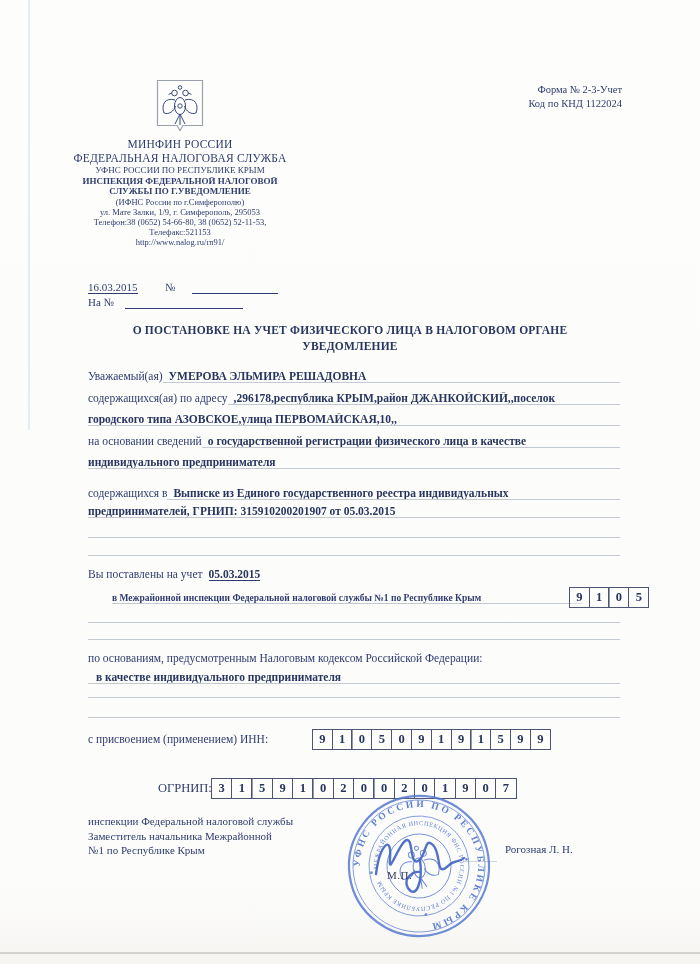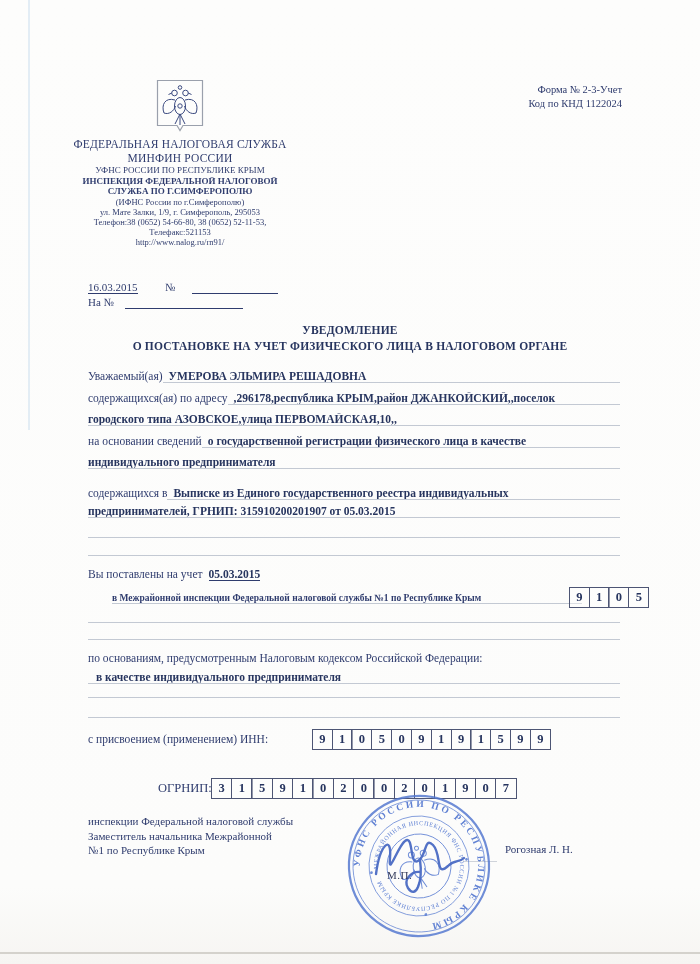--- a/index.html
+++ b/index.html
@@ -77,25 +77,25 @@
         <circle cx="24" cy="8.5" r="1.8"></circle>
         <path d="M19,21 C9,18 5,26 8,34 C13,36 18,32 19.5,27"></path>
         <path d="M29,21 C39,18 43,26 40,34 C35,36 30,32 28.5,27"></path>
         <path d="M24,35 L19,45 M24,35 L24,46 M24,35 L29,45"></path>
         <circle cx="24" cy="27" r="2.2"></circle>
       </g>
     </svg>
   </div>
 
   <div class="abs letterhead">
+    <div class="lh-lg">МИНФИН РОССИИ</div>
     <div class="lh-lg">ФЕДЕРАЛЬНАЯ НАЛОГОВАЯ СЛУЖБА</div>
-    <div class="lh-lg">МИНФИН РОССИИ</div>
     <div class="lh-md">УФНС РОССИИ ПО РЕСПУБЛИКЕ КРЫМ</div>
     <div class="lh-md b">ИНСПЕКЦИЯ ФЕДЕРАЛЬНОЙ НАЛОГОВОЙ</div>
-    <div class="lh-md b">СЛУЖБА ПО Г.СИМФЕРОПОЛЮ</div>
+    <div class="lh-md b">СЛУЖБЫ ПО Г.УВЕДОМЛЕНИЕ</div>
     <div class="lh-sm">(ИФНС России по г.Симферополю)</div>
     <div class="lh-sm">ул. Мате Залки, 1/9, г. Симферополь, 295053</div>
     <div class="lh-sm">Телефон:38 (0652) 54-66-80, 38 (0652) 52-11-53,</div>
     <div class="lh-sm">Телефакс:521153</div>
     <div class="lh-sm">http://www.nalog.ru/rn91/</div>
   </div>
 
   <div class="abs form-codes">
     <div>Форма № 2-3-Учет</div>
     <div>Код по КНД 1122024</div>
@@ -106,22 +106,22 @@
     <span style="display:inline-block;width:22px;"></span>
     <span>№</span>
     <span class="u-ink" style="display:inline-block;width:86px;margin-left:14px;">&nbsp;</span>
   </div>
   <div class="abs refline" style="left:88px;top:296px;">
     <span>На №</span>
     <span class="u-ink" style="display:inline-block;width:118px;margin-left:8px;">&nbsp;</span>
   </div>
 
   <div class="abs title">
+    <div>О ПОСТАНОВКЕ НА УЧЕТ ФИЗИЧЕСКОГО ЛИЦА В НАЛОГОВОМ ОРГАНЕ</div>
     <div>УВЕДОМЛЕНИЕ</div>
-    <div>О ПОСТАНОВКЕ НА УЧЕТ ФИЗИЧЕСКОГО ЛИЦА В НАЛОГОВОМ ОРГАНЕ</div>
   </div>
 
   <div class="frow" style="top:370px;">
     <span class="lbl">Уважаемый(ая)</span>
     <span class="val">УМЕРОВА ЭЛЬМИРА РЕШАДОВНА</span>
   </div>
   <div class="frow" style="top:392px;">
     <span class="lbl">содержащихся(ая) по адресу</span>
     <span class="val">,296178,республика КРЫМ,район ДЖАНКОЙСКИЙ,,поселок</span>
   </div>

